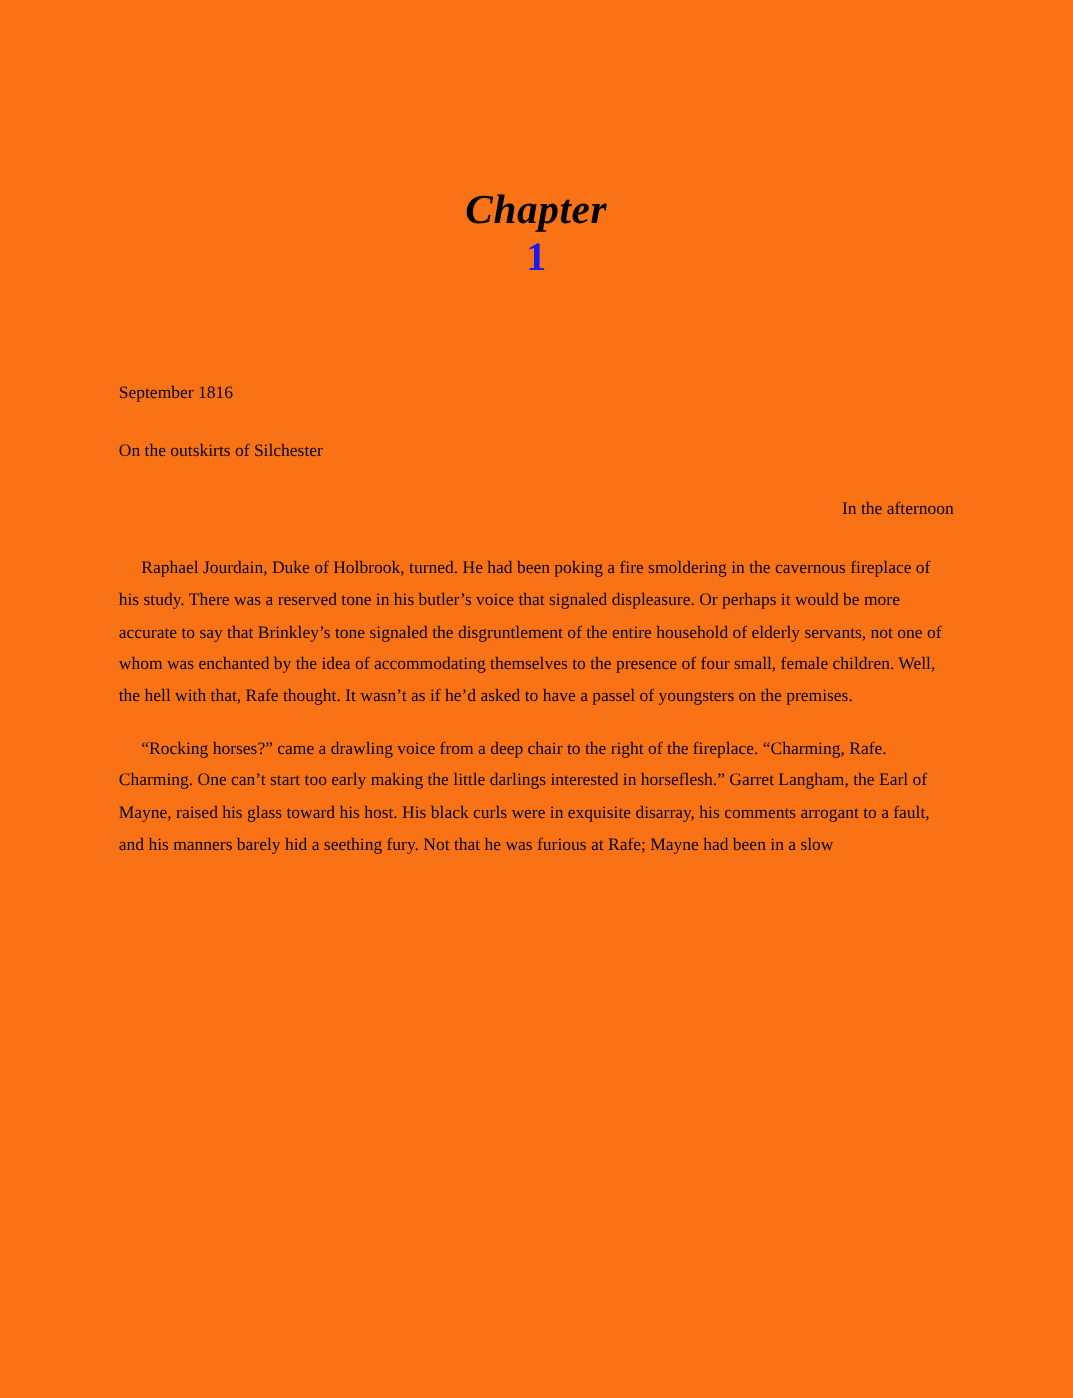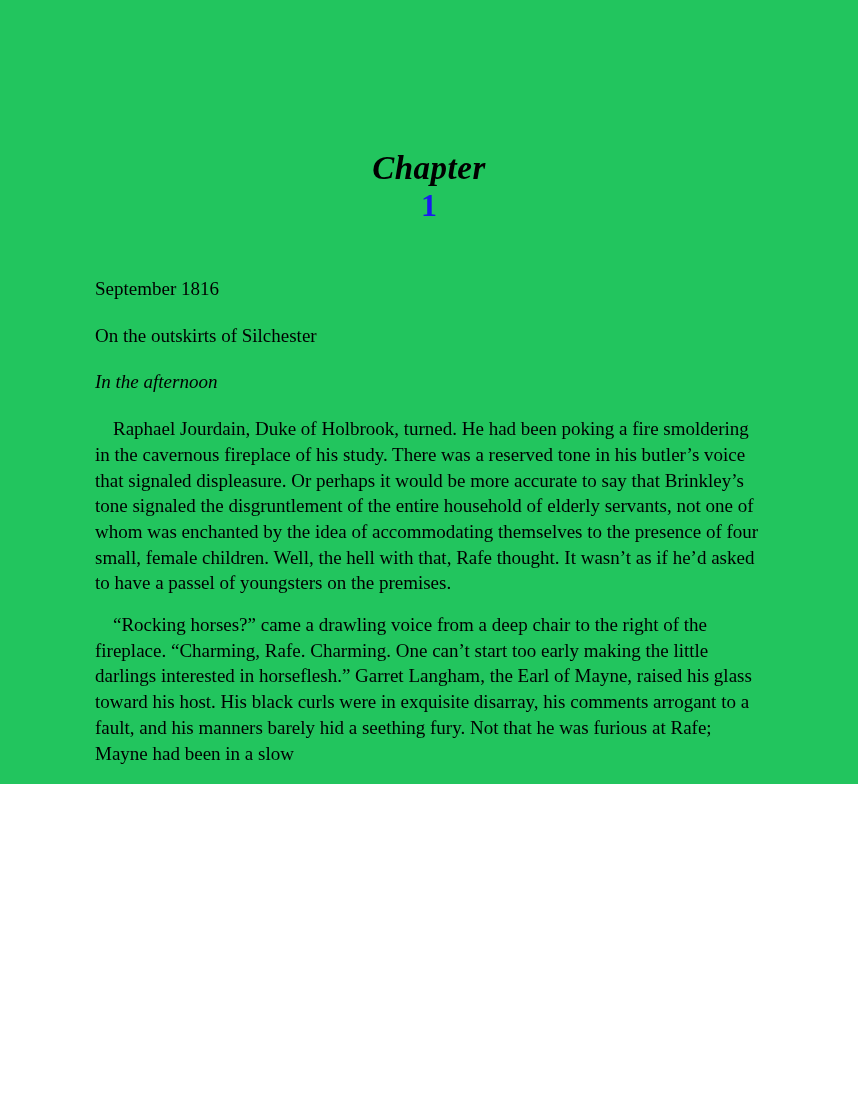--- a/index.html
+++ b/index.html
@@ -3,22 +3,22 @@
 <meta charset="utf-8">
 <style>
   html, body {
     margin: 0;
     padding: 0;
     background: #ffffff;
   }
   .page {
     position: relative;
     width: 858px;
-    height: 784px;
-    background: #22c55e;
+    height: 1118px;
+    background: #f97316;
     box-sizing: border-box;
     padding: 150px 95px 0 95px;
     font-family: "Liberation Serif", serif;
     color: #000000;
     overflow: hidden;
   }
   .chapter-head {
     text-align: center;
   }
   .chapter-word {
@@ -28,35 +28,35 @@
     font-style: italic;
     letter-spacing: 0.5px;
   }
   .chapter-num {
     font-size: 32px;
     line-height: 38px;
     font-weight: bold;
     text-decoration: none;
   }
   .text-block {
-    margin-top: 52px;
-    font-size: 19px;
+    margin-top: 78px;
+    font-size: 14px;
     line-height: 25.7px;
     width: 668px;
     text-align: left;
   }
   .text-block p {
     margin: 0 0 21px 0;
     padding: 0;
   }
   .text-block p.para {
     margin-bottom: 16px;
   }
   .text-block p.italic {
-    font-style: italic;
+    text-align: right;
   }
   .text-block p.indent {
     text-indent: 18px;
   }
   .seg-normal { font-style: normal; font-weight: normal; }
   .seg-italic { }
   .seg-bold-italic { font-style: italic; font-weight: bold; }
 </style>
 </head>
 <body>

